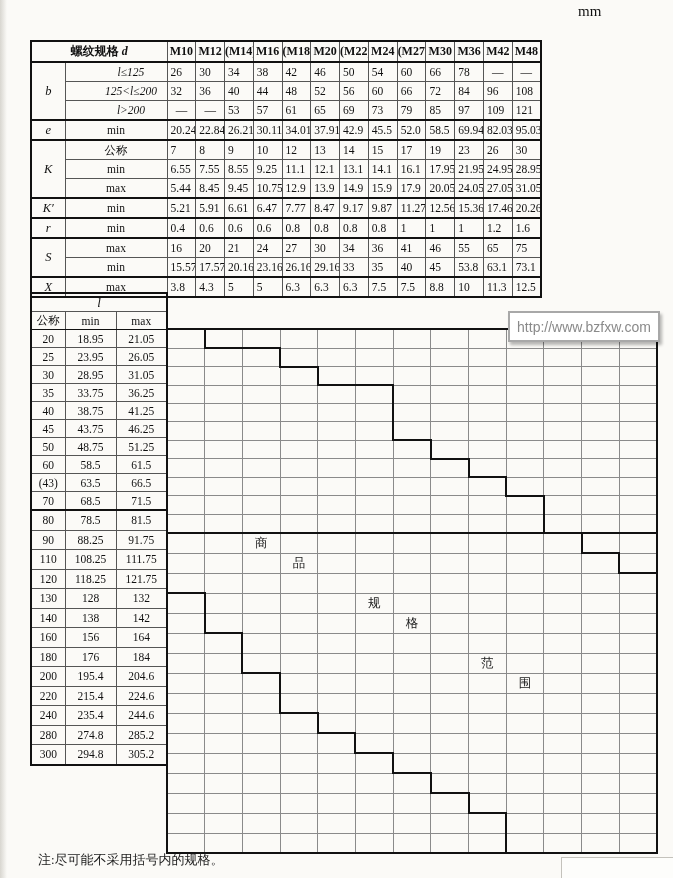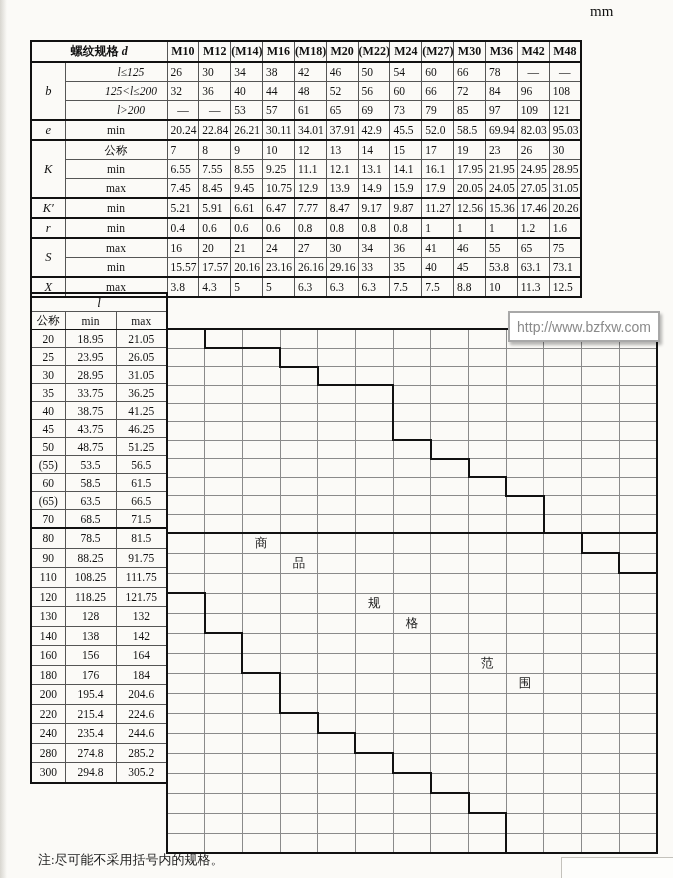--- a/index.html
+++ b/index.html
@@ -1,25 +1,25 @@
 <!DOCTYPE html>
 <html><head>
 <meta charset="utf-8">
 <style>
   html,body{margin:0;padding:0;}
   body{width:673px;height:878px;position:relative;background:#fbfaf7;
        font-family:"Liberation Serif","DejaVu Serif",serif;color:#111;overflow:hidden;}
   .edge-shade{position:absolute;left:0;top:0;width:7px;height:878px;
        background:linear-gradient(to right,#d8d6d0,#fbfaf7);}
-  #unit-label{position:absolute;top:3px;left:590px;font-size:15px;}
+  #unit-label{position:absolute;top:3px;left:578px;font-size:15px;}
   table{border-collapse:collapse;table-layout:fixed;}
   td,th{padding:0;margin:0;font-weight:normal;overflow:hidden;white-space:nowrap;}
 
   
-  #spec-table{position:absolute;left:30px;top:40px;width:552px;font-family:Liberation Serif, serif;}
+  #spec-table{position:absolute;left:30px;top:40px;width:512px;font-family:Liberation Serif, serif;}
   #spec-table td{border:1px solid #555;font-size:11.5px;height:18px;vertical-align:middle;}
   #spec-table{border:2px solid #111;}
   #spec-table .hdr{font-size:12px;font-weight:600;text-align:center;height:19px;border-bottom:2px solid #111;}
   #spec-table .glabel{text-align:center;font-style:italic;font-size:12.5px;}
   #spec-table .sublabel{text-align:center;font-size:11.5px;}
   #spec-table .sub-it{font-style:italic;padding-left:30px;}
   #spec-table .val{text-align:left;padding-left:3px;}
   #spec-table .val.center{text-align:center;padding-left:0;}
   #spec-table tr.group-top td{border-top:2px solid #111;}
 
@@ -172,21 +172,21 @@
         <td class="val">13.1</td>
         <td class="val">14.1</td>
         <td class="val">16.1</td>
         <td class="val">17.95</td>
         <td class="val">21.95</td>
         <td class="val">24.95</td>
         <td class="val">28.95</td>
       </tr>
       <tr>
         <td class="sublabel">max</td>
-        <td class="val">7.45</td>
+        <td class="val">5.44</td>
         <td class="val">8.45</td>
         <td class="val">9.45</td>
         <td class="val">10.75</td>
         <td class="val">12.9</td>
         <td class="val">13.9</td>
         <td class="val">14.9</td>
         <td class="val">15.9</td>
         <td class="val">17.9</td>
         <td class="val">20.05</td>
         <td class="val">24.05</td>
@@ -324,31 +324,26 @@
         <td>45</td>
         <td>43.75</td>
         <td>46.25</td>
       </tr>
       <tr class="h18">
         <td>50</td>
         <td>48.75</td>
         <td>51.25</td>
       </tr>
       <tr class="h18">
-        <td>(55)</td>
-        <td>53.5</td>
-        <td>56.5</td>
-      </tr>
-      <tr class="h18">
         <td>60</td>
         <td>58.5</td>
         <td>61.5</td>
       </tr>
       <tr class="h18">
-        <td>(65)</td>
+        <td>(43)</td>
         <td>63.5</td>
         <td>66.5</td>
       </tr>
       <tr class="h18">
         <td>70</td>
         <td>68.5</td>
         <td>71.5</td>
       </tr>
       <tr class="h19 divider-top">
         <td>80</td>

